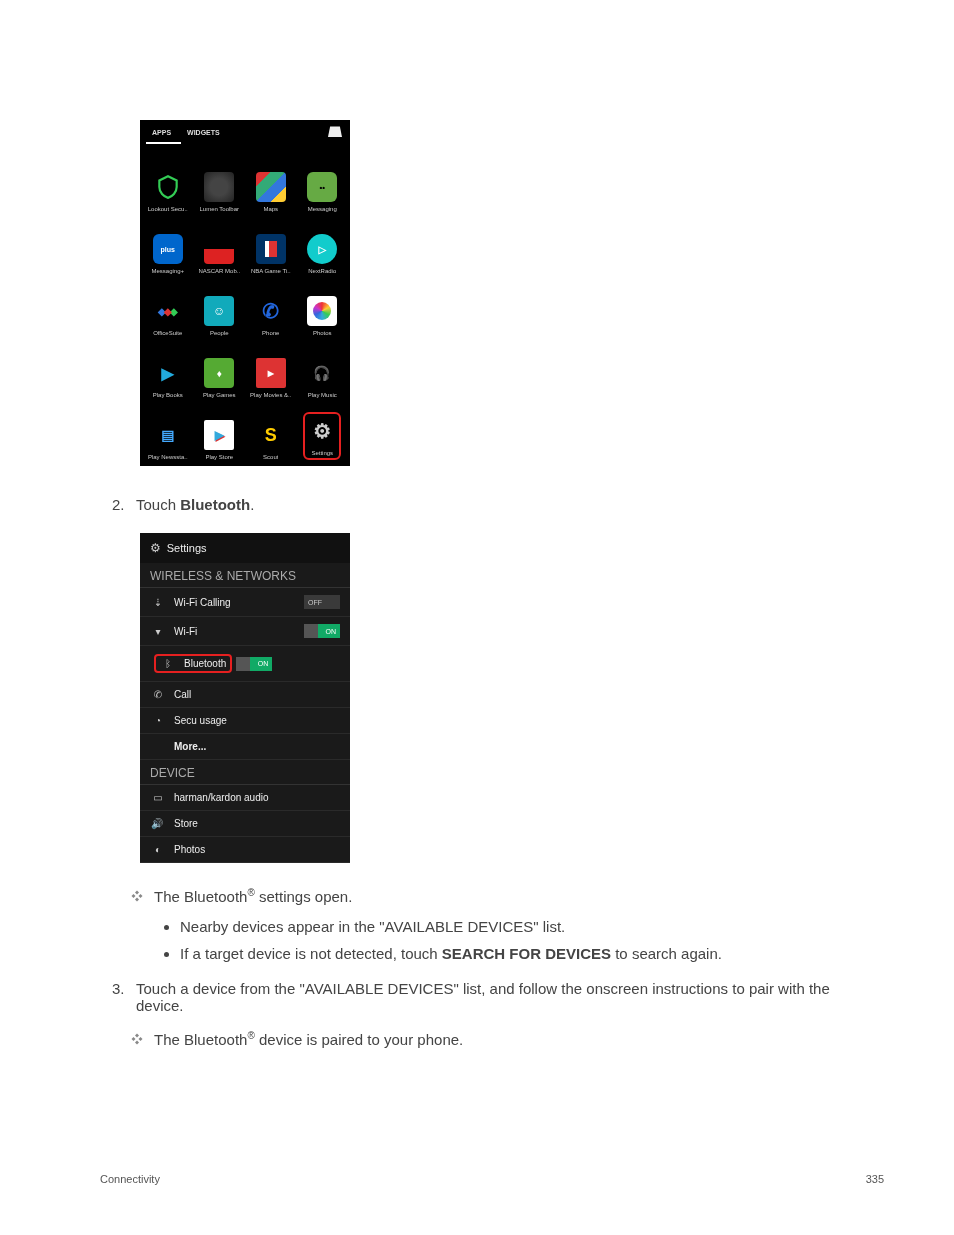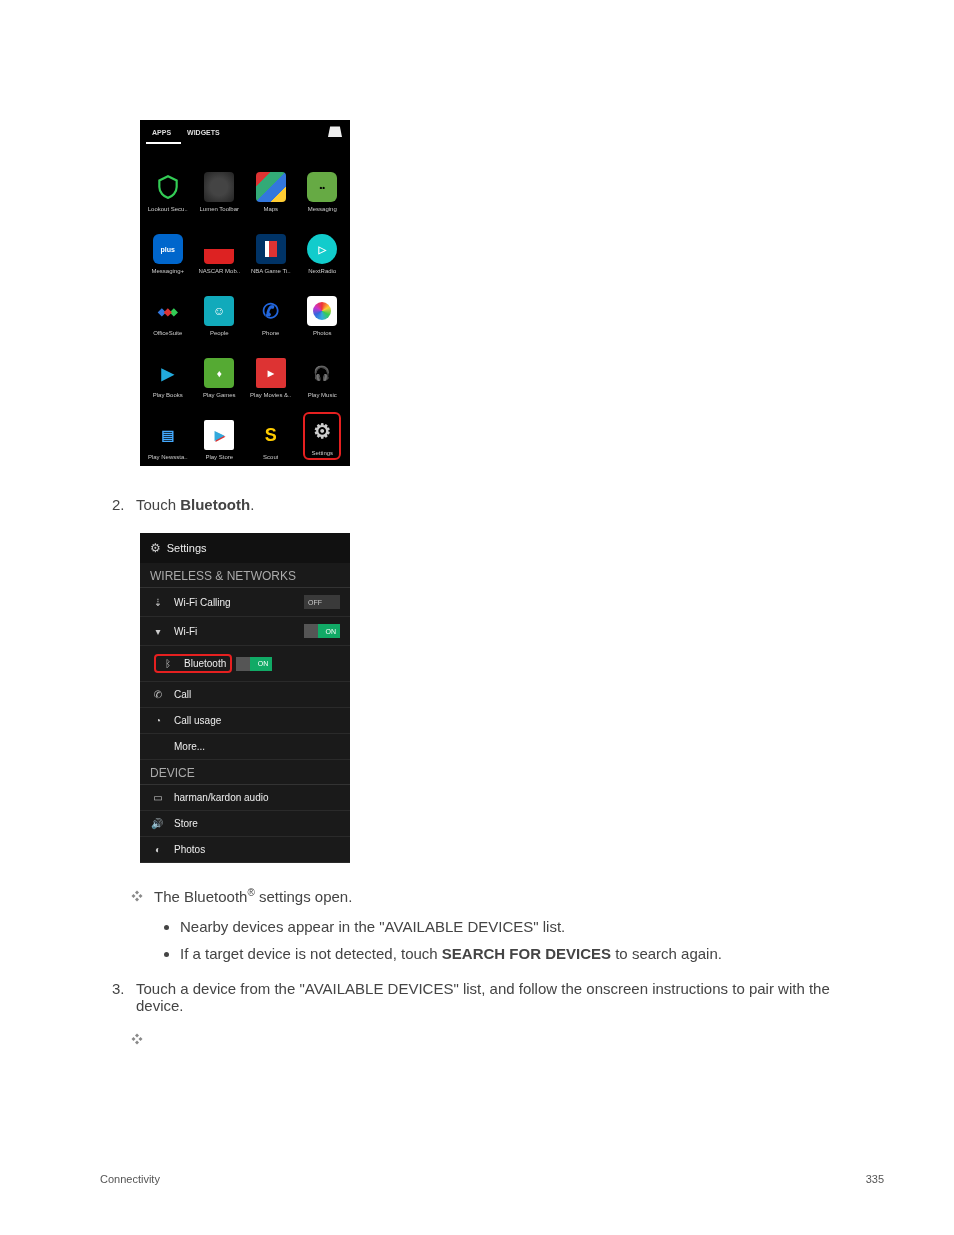--- a/index.html
+++ b/index.html
@@ -157,21 +157,21 @@
   }
   .srow {
     display:flex; align-items:center;
     padding: 7px 10px;
     border-bottom: 1px solid #2a2a2a;
     font-size: 10px;
     position: relative;
   }
   .srow .si { width:16px; margin-right:8px; font-size:10px; color:#ccc; text-align:center;}
   .srow .lbl { flex:1; }
-  .srow.indent { padding-left: 34px; }
+  .srow.indent { padding-left: 34px; font-weight: bold; }
   .toggle {
     width: 36px; height: 14px;
     background: #444;
     position: relative;
     font-size: 7px;
     display:flex; align-items:center;
     color:#ccc;
   }
   .toggle.off { justify-content:flex-start; padding-left:4px; background:#3a3a3a;}
   .toggle.on { justify-content:flex-end; background:#1a6; color:#fff; padding-right:4px;}
@@ -339,21 +339,21 @@
             <span class="lbl">Bluetooth</span>
           </span>
           <span class="toggle on">ON</span>
         </div>
         <div class="srow">
           <span class="si">✆</span>
           <span class="lbl">Call</span>
         </div>
         <div class="srow">
           <span class="si">◔</span>
-          <span class="lbl">Call usage</span>
+          <span class="lbl">Secu usage</span>
         </div>
         <div class="srow indent">
           <span class="lbl">More...</span>
         </div>
       </div>
     <div class="section-hdr">DEVICE</div>
     <div id="rows2">
         <div class="srow">
           <span class="si">▭</span>
           <span class="lbl">harman/kardon audio</span>
@@ -403,20 +403,23 @@
       <span class="diamond-bullet">
         <svg viewBox="0 0 20 20">
             <g fill="#888">
               <rect x="8" y="3" width="4" height="4" transform="rotate(45 10 5)"></rect>
               <rect x="3" y="8" width="4" height="4" transform="rotate(45 5 10)"></rect>
               <rect x="13" y="8" width="4" height="4" transform="rotate(45 15 10)"></rect>
               <rect x="8" y="13" width="4" height="4" transform="rotate(45 10 15)"></rect>
             </g>
           </svg>
       </span>
+      <span>
+        <span>The Bluetooth</span><sup>®</sup><span> device is paired to your phone.</span>
+      </span>
     </div>
   </div>
 
 </div>
 
 <div class="footer">
   <span>Connectivity</span>
   <span>335</span>
 </div>
 

